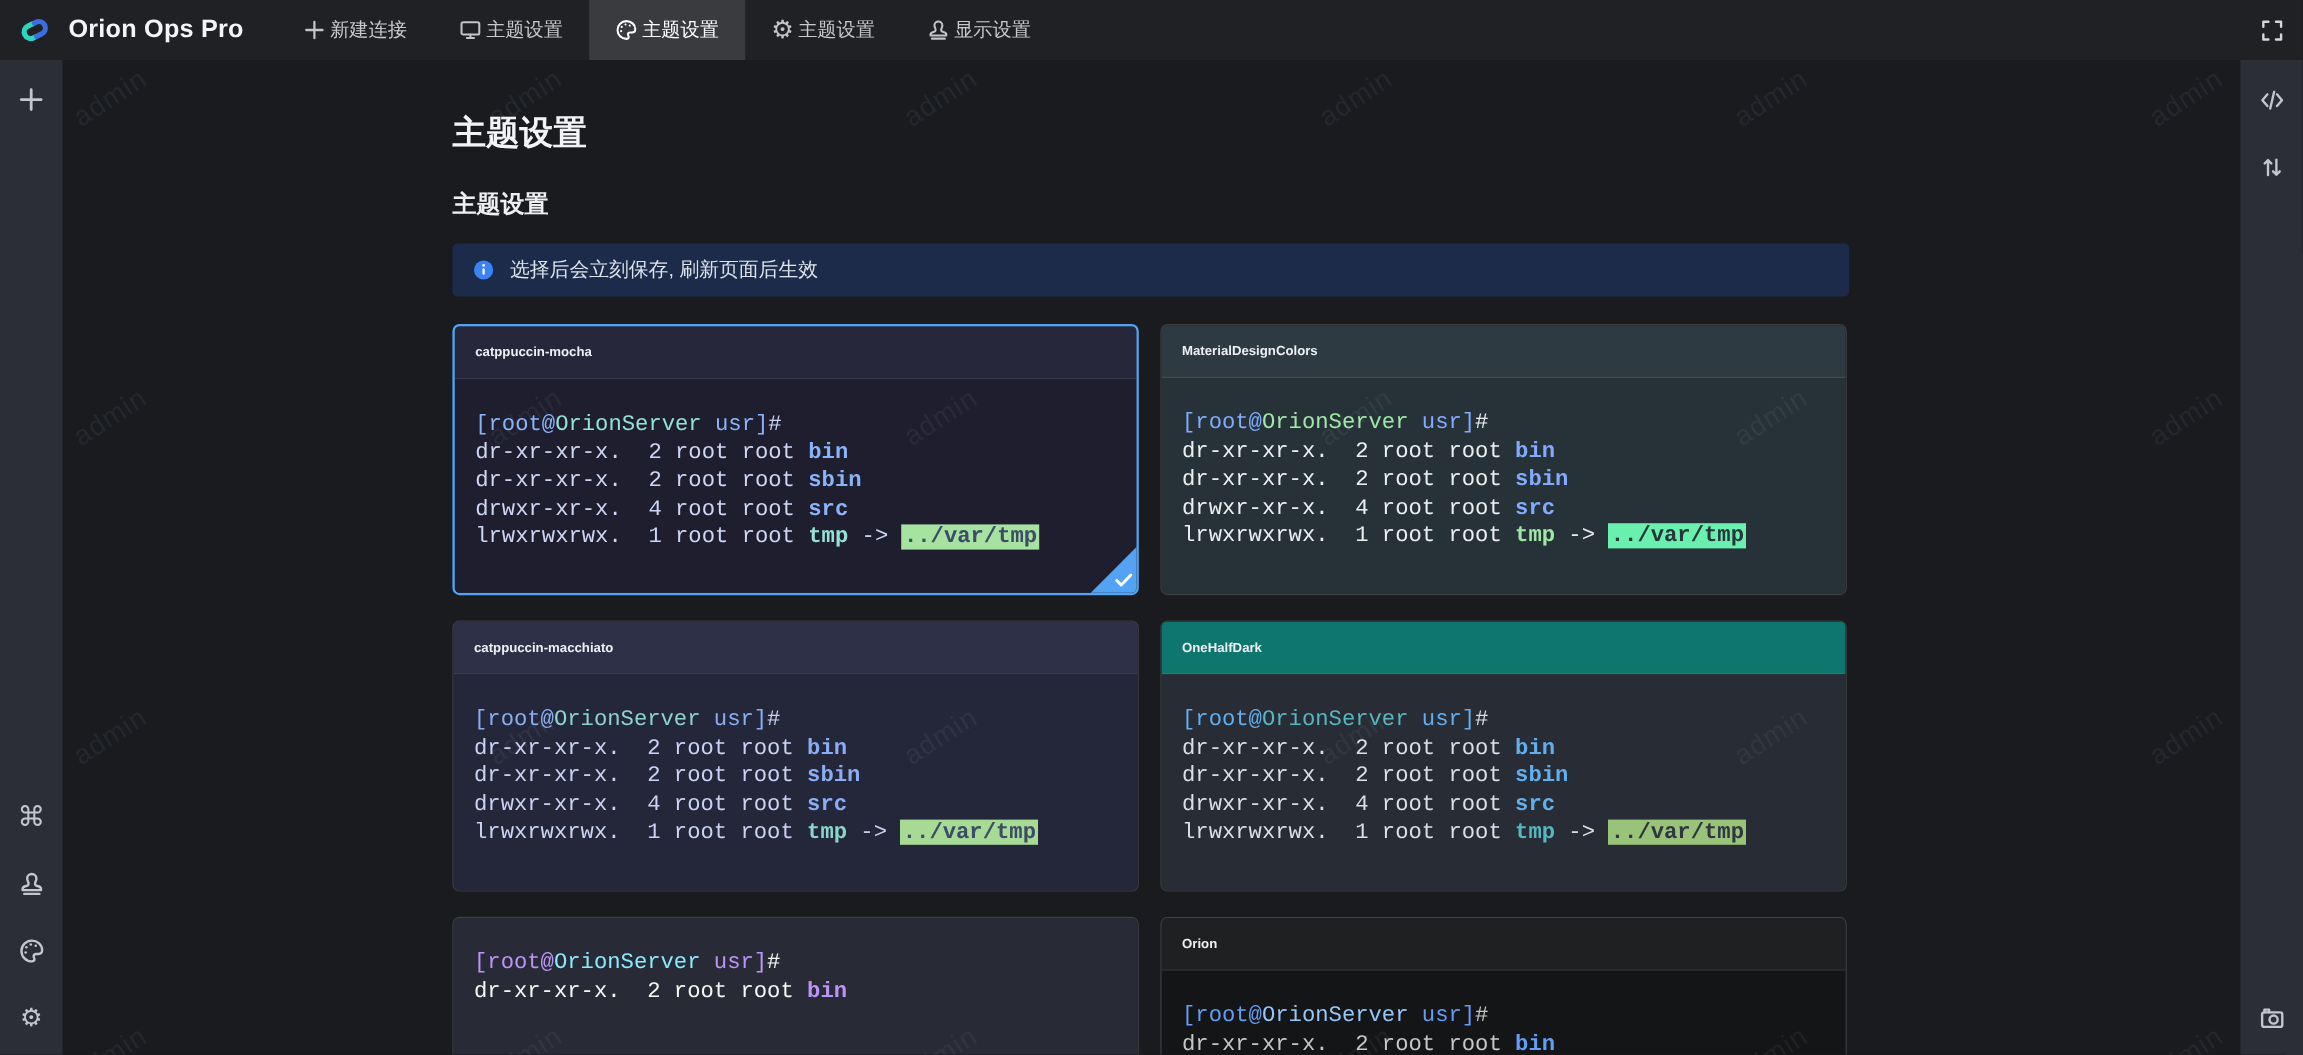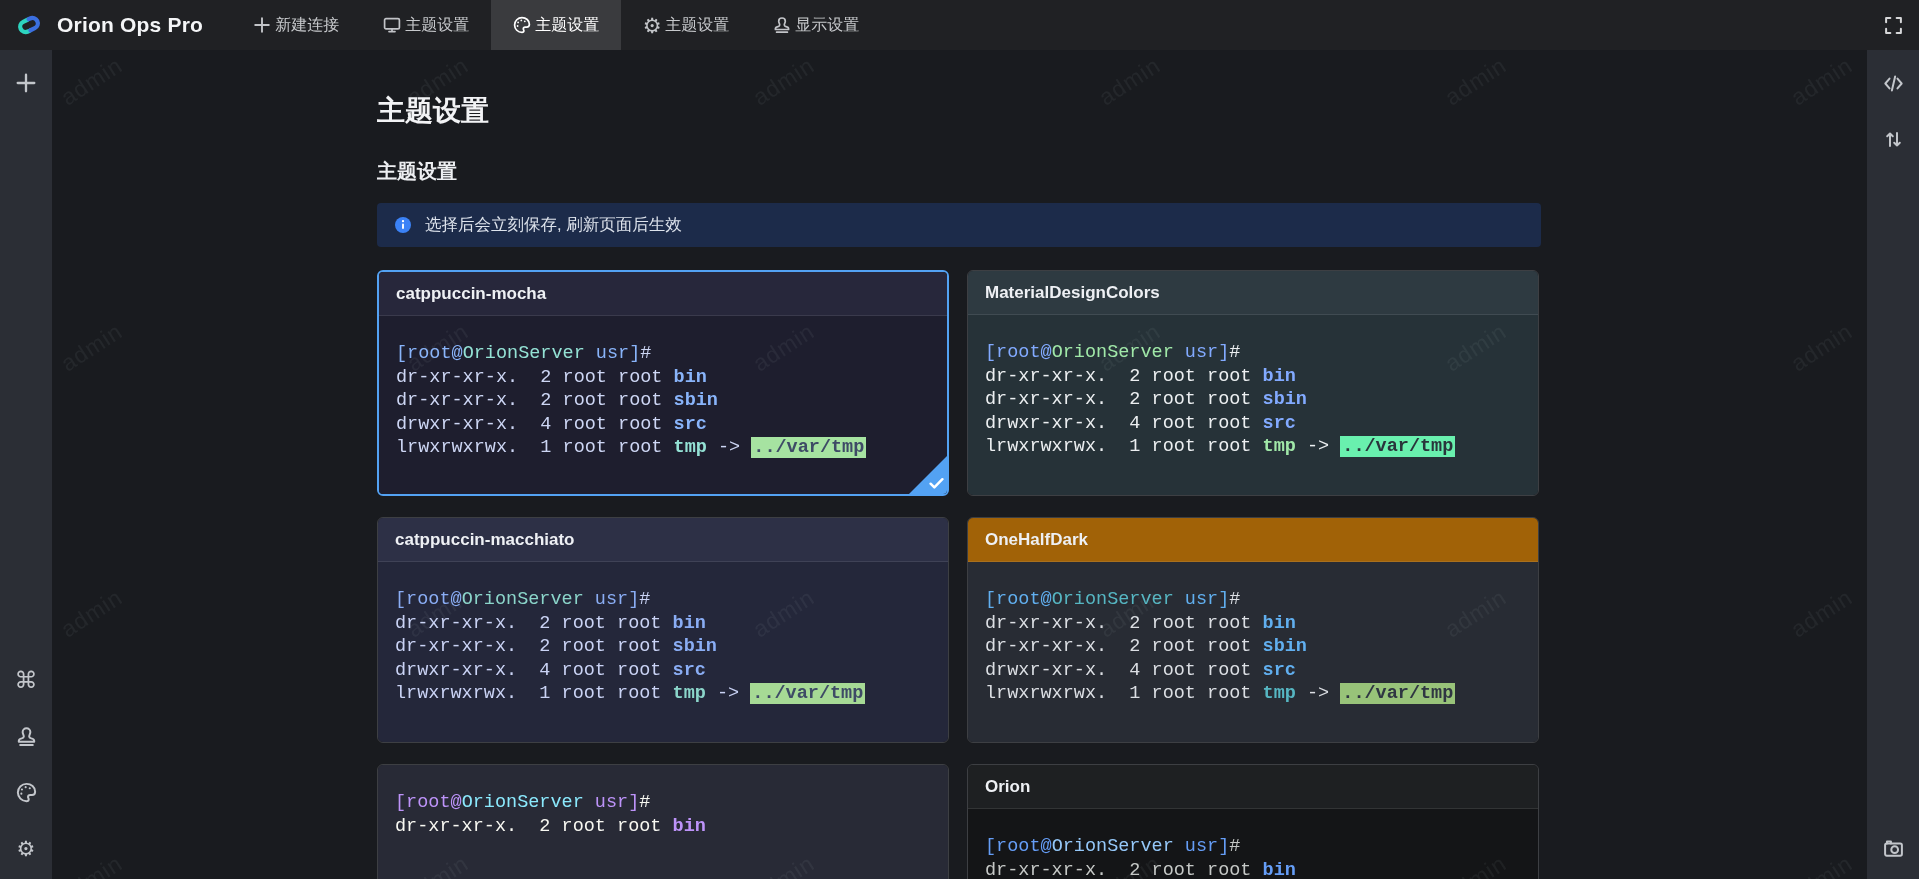--- a/index.html
+++ b/index.html
@@ -57,21 +57,21 @@
   }
 
   .grid { margin-top:23px; display:grid; grid-template-columns:572px 572px; column-gap:18px; row-gap:21px; }
   .card {
     height:226px; border:1px solid rgba(255,255,255,0.16); border-radius:6px;
     overflow:hidden; position:relative; cursor:pointer;
   }
   .card.selected { border:2px solid var(--accent,#53a2f3); }
   .card-header {
     height:44px; display:flex; align-items:center; padding:0 17px;
-    font-size:17px; font-weight:bold; color:#eef0f4;
+    font-size:11px; font-weight:bold; color:#eef0f4;
     border-bottom:1px solid rgba(255,255,255,0.09);
   }
   .card-body { height:100%; padding:26px 17px 0; }
   .tline { font-family:"Liberation Mono","DejaVu Sans Mono",monospace; font-size:18.5px; line-height:23.5px; white-space:pre; }
   .tline .b { font-weight:bold; }
   .tline .hl { padding:0 2px;font-weight:bold; }
   .corner {
     position:absolute; right:-2px; bottom:-2px; width:42px; height:42px;
     background: var(--accent,#53a2f3);
     clip-path: polygon(100% 0, 100% 100%, 0 100%);
@@ -283,21 +283,21 @@
           </div>
           <div class="card-body" style="background:#24273a">
             <div class="tline b"><span style="color:#8aadf4">[root@</span><span style="color:#8bd5ca">OrionServer</span><span style="color:#8aadf4"> usr]</span><span style="color:#cad3f5">#</span></div>
             <div class="tline"><span style="color:#cad3f5">dr-xr-xr-x.  2 root root </span><span class="b" style="color:#8aadf4">bin</span></div>
             <div class="tline"><span style="color:#cad3f5">dr-xr-xr-x.  2 root root </span><span class="b" style="color:#8aadf4">sbin</span></div>
             <div class="tline"><span style="color:#cad3f5">drwxr-xr-x.  4 root root </span><span class="b" style="color:#8aadf4">src</span></div>
             <div class="tline"><span style="color:#cad3f5">lrwxrwxrwx.  1 root root </span><span class="b" style="color:#8bd5ca">tmp</span><span style="color:#cad3f5"> -&gt; </span><span class="hl" style="background:#a6da95;color:#3e4b66">../var/tmp</span></div>
           </div>
         </div>
         <div class="card">
-          <div class="card-header" style="background:#a16207">
+          <div class="card-header" style="background:#0f766e">
             <span>OneHalfDark</span>
           </div>
           <div class="card-body" style="background:#282c34">
             <div class="tline b"><span style="color:#61afef">[root@</span><span style="color:#56b6c2">OrionServer</span><span style="color:#61afef"> usr]</span><span style="color:#dcdfe4">#</span></div>
             <div class="tline"><span style="color:#dcdfe4">dr-xr-xr-x.  2 root root </span><span class="b" style="color:#61afef">bin</span></div>
             <div class="tline"><span style="color:#dcdfe4">dr-xr-xr-x.  2 root root </span><span class="b" style="color:#61afef">sbin</span></div>
             <div class="tline"><span style="color:#dcdfe4">drwxr-xr-x.  4 root root </span><span class="b" style="color:#61afef">src</span></div>
             <div class="tline"><span style="color:#dcdfe4">lrwxrwxrwx.  1 root root </span><span class="b" style="color:#56b6c2">tmp</span><span style="color:#dcdfe4"> -&gt; </span><span class="hl" style="background:#98c379;color:#2f3642">../var/tmp</span></div>
           </div>
         </div>

